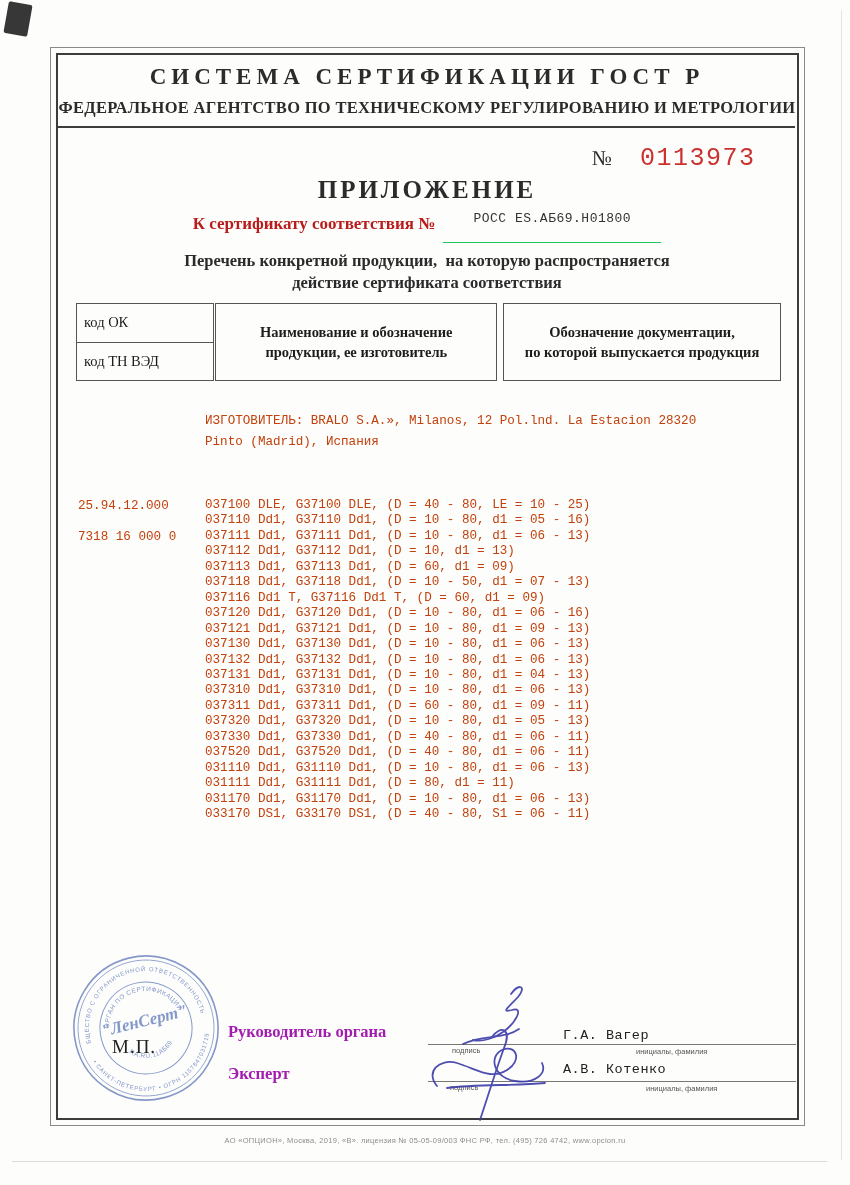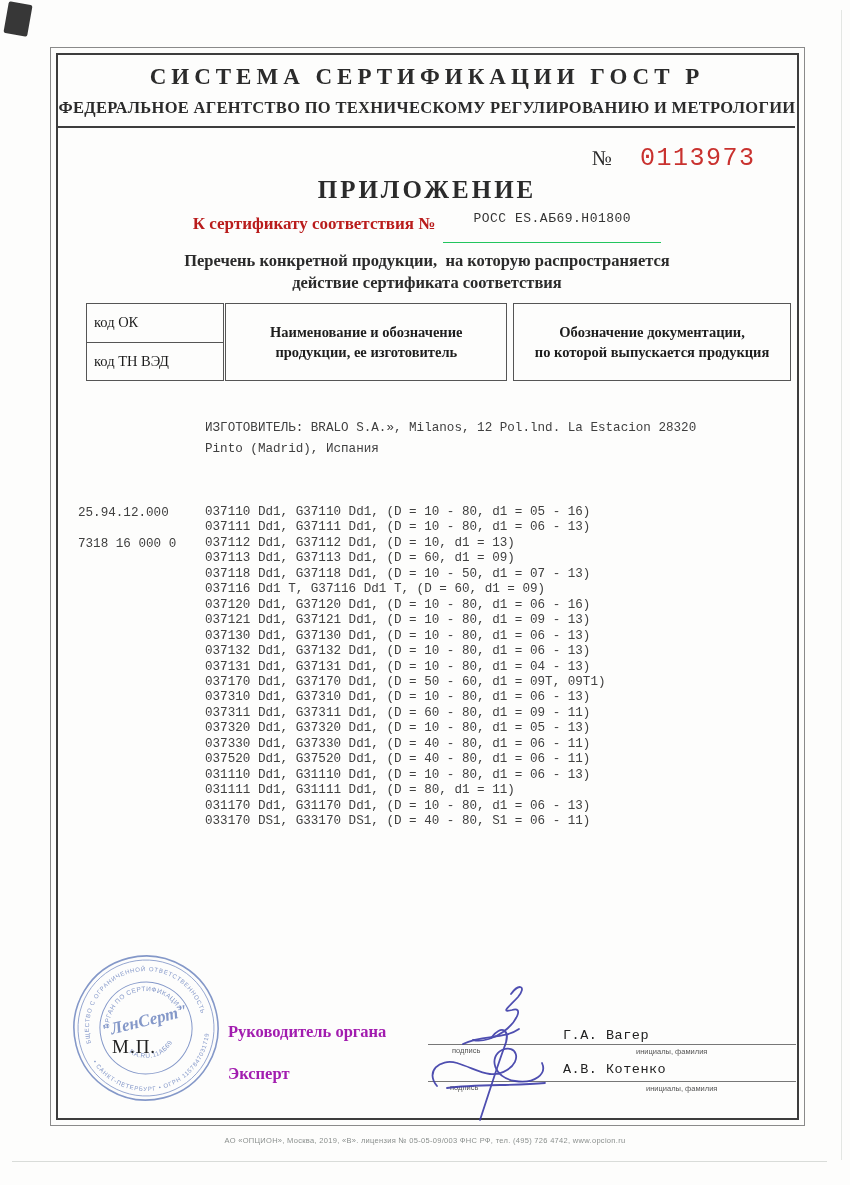--- a/index.html
+++ b/index.html
@@ -34,32 +34,32 @@
   .cert-field{display:inline-block;margin-left:8px;min-width:218px;text-align:center;
               border-bottom:1px solid #22c55e;padding-bottom:9px;}
   .cert-field span{position:relative;top:-7px;font-family:"Liberation Mono",monospace;
                    font-size:13px;letter-spacing:.5px;color:#333;}
 
   .subtitle{font-size:16.5px;font-weight:bold;white-space:pre;color:#2b2b2b;}
   .subtitle1{top:251px;}
   .subtitle2{top:273px;}
 
   
-  .ptable{left:86px;top:303px;width:705px;height:78px;display:flex;}
+  .ptable{left:76px;top:303px;width:705px;height:78px;display:flex;}
   .ptable .c1{width:137px;border:1px solid #555;display:flex;flex-direction:column;}
   .ptable .c1 .half{flex:1;display:flex;align-items:center;padding-left:7px;font-size:14.5px;}
   .ptable .c1 .half.first{border-bottom:1px solid #555;}
   .ptable .c2{width:281px;margin-left:1px;border:1px solid #555;display:flex;align-items:center;
               justify-content:center;text-align:center;font-size:14.5px;font-weight:bold;
               line-height:20px;white-space:pre;}
   .ptable .c3{width:277px;margin-left:6px;border:1px solid #555;display:flex;align-items:center;
               justify-content:center;text-align:center;font-size:14.5px;font-weight:bold;
               line-height:20px;white-space:pre;}
 
-  .mono{font-family:"Liberation Mono",monospace;color:#404040;margin-top:7px;}
+  .mono{font-family:"Liberation Mono",monospace;color:#c2410c;}
   .manufacturer{left:205px;top:411px;font-size:12.6px;line-height:21px;white-space:pre;}
   .codes{left:78px;top:499px;font-size:12.6px;line-height:15.45px;white-space:pre;}
   .products{left:205px;top:498px;font-size:12.6px;line-height:15.45px;}
   .products div{white-space:pre;}
 
   
   .stamp{left:60px;top:942px;width:172px;height:172px;transform:rotate(-14deg);opacity:.85;}
   .mp{left:112px;top:1036px;font-size:19px;letter-spacing:1px;color:#222;}
 
   
@@ -130,20 +130,21 @@
 
   <div class="abs mono manufacturer">ИЗГОТОВИТЕЛЬ: BRALO S.A.», Milanos, 12 Pol.lnd. La Estacion 28320
 Pinto (Madrid), Испания</div>
 
   <div class="abs mono codes">25.94.12.000
 
 7318 16 000 0</div>
 
   <div class="abs mono products">
 
+      <div>037100 DLE, G37100 DLE, (D = 40 - 80, LE = 10 - 25)</div>
 
       <div>037110 Dd1, G37110 Dd1, (D = 10 - 80, d1 = 05 - 16)</div>
 
       <div>037111 Dd1, G37111 Dd1, (D = 10 - 80, d1 = 06 - 13)</div>
 
       <div>037112 Dd1, G37112 Dd1, (D = 10, d1 = 13)</div>
 
       <div>037113 Dd1, G37113 Dd1, (D = 60, d1 = 09)</div>
 
       <div>037118 Dd1, G37118 Dd1, (D = 10 - 50, d1 = 07 - 13)</div>
@@ -153,21 +154,20 @@
       <div>037120 Dd1, G37120 Dd1, (D = 10 - 80, d1 = 06 - 16)</div>
 
       <div>037121 Dd1, G37121 Dd1, (D = 10 - 80, d1 = 09 - 13)</div>
 
       <div>037130 Dd1, G37130 Dd1, (D = 10 - 80, d1 = 06 - 13)</div>
 
       <div>037132 Dd1, G37132 Dd1, (D = 10 - 80, d1 = 06 - 13)</div>
 
       <div>037131 Dd1, G37131 Dd1, (D = 10 - 80, d1 = 04 - 13)</div>
 
-      <div>037170 Dd1, G37170 Dd1, (D = 50 - 60, d1 = 09T, 09T1)</div>
 
       <div>037310 Dd1, G37310 Dd1, (D = 10 - 80, d1 = 06 - 13)</div>
 
       <div>037311 Dd1, G37311 Dd1, (D = 60 - 80, d1 = 09 - 11)</div>
 
       <div>037320 Dd1, G37320 Dd1, (D = 10 - 80, d1 = 05 - 13)</div>
 
       <div>037330 Dd1, G37330 Dd1, (D = 40 - 80, d1 = 06 - 11)</div>
 
       <div>037520 Dd1, G37520 Dd1, (D = 40 - 80, d1 = 06 - 11)</div>

